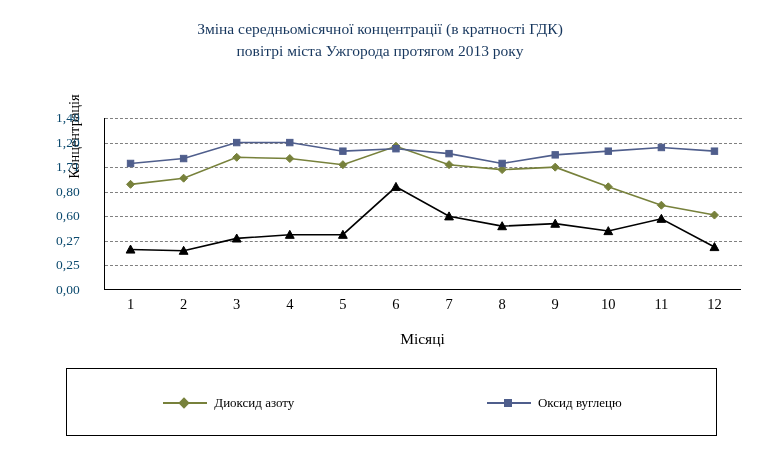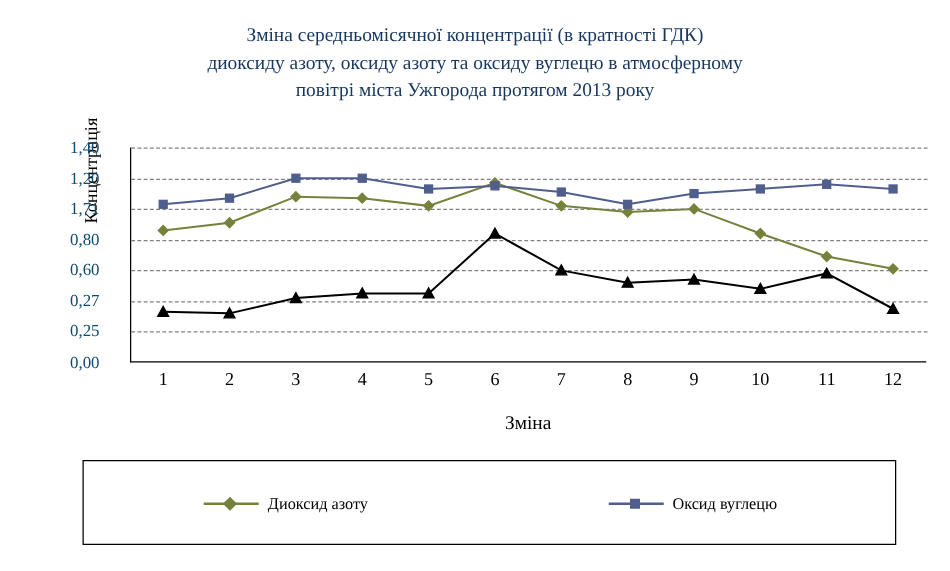--- a/index.html
+++ b/index.html
@@ -170,21 +170,20 @@
     font-family: "Liberation Serif", serif;
   }
 </style>
 </head>
 <body>
 
 <div id="page">
 
   <div id="chart-title">
     <div>Зміна середньомісячної концентрації (в кратності ГДК)</div>
-    <div>диоксиду азоту, оксиду азоту та оксиду вуглецю в атмосферному</div>
     <div>повітрі міста Ужгорода протягом 2013 року</div>
   </div>
 
   <div id="y-axis-title">Концентрація</div>
 
   <div id="ytick-col">
       <div class="ytick-label" style="top: 172px;">0,00</div>
       <div class="ytick-label" style="top: 147.429px;">0,25</div>
       <div class="ytick-label" style="top: 122.857px;">0,27</div>
       <div class="ytick-label" style="top: 98.2857px;">0,60</div>
@@ -255,21 +254,21 @@
       <div class="xtick-label" style="left: 238.875px;">5</div>
       <div class="xtick-label" style="left: 291.958px;">6</div>
       <div class="xtick-label" style="left: 345.042px;">7</div>
       <div class="xtick-label" style="left: 398.125px;">8</div>
       <div class="xtick-label" style="left: 451.208px;">9</div>
       <div class="xtick-label" style="left: 504.292px;">10</div>
       <div class="xtick-label" style="left: 557.375px;">11</div>
       <div class="xtick-label" style="left: 610.458px;">12</div>
     </div>
 
-  <div id="x-axis-title">Зміна</div>
+  <div id="x-axis-title">Місяці</div>
 
   <div id="legend-box">
     <div id="legend-inner">
         <div class="legend-entry">
           <span class="legend-key">
             <span class="lk-line" style="background: rgb(119, 129, 59);"></span>
             <span class="lk-marker mk-diamond" style="background: rgb(119, 129, 59);"></span>
           </span>
           <span class="legend-label">Диоксид азоту</span>
         </div>

